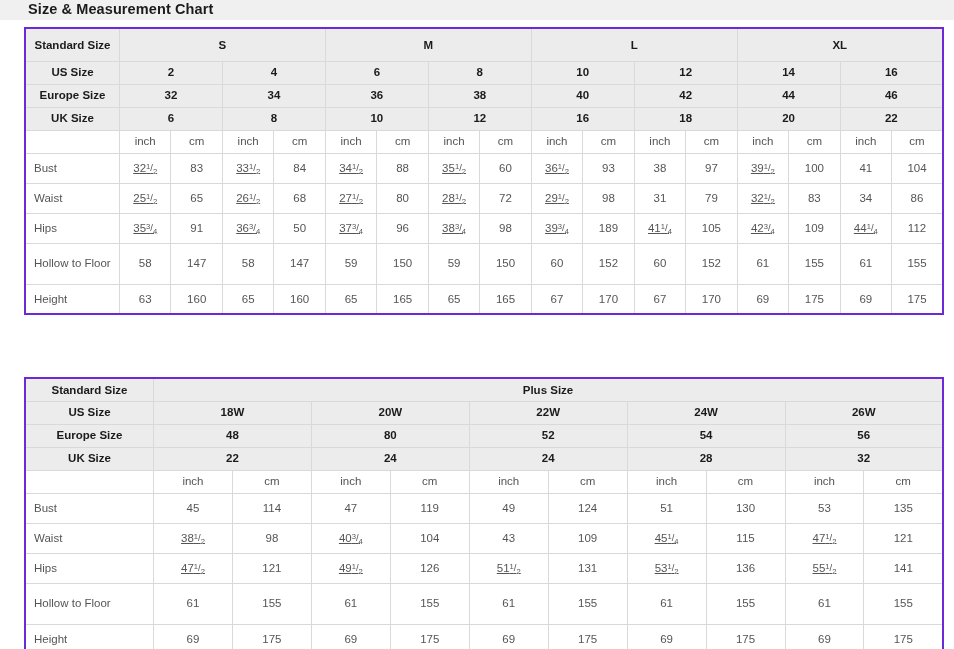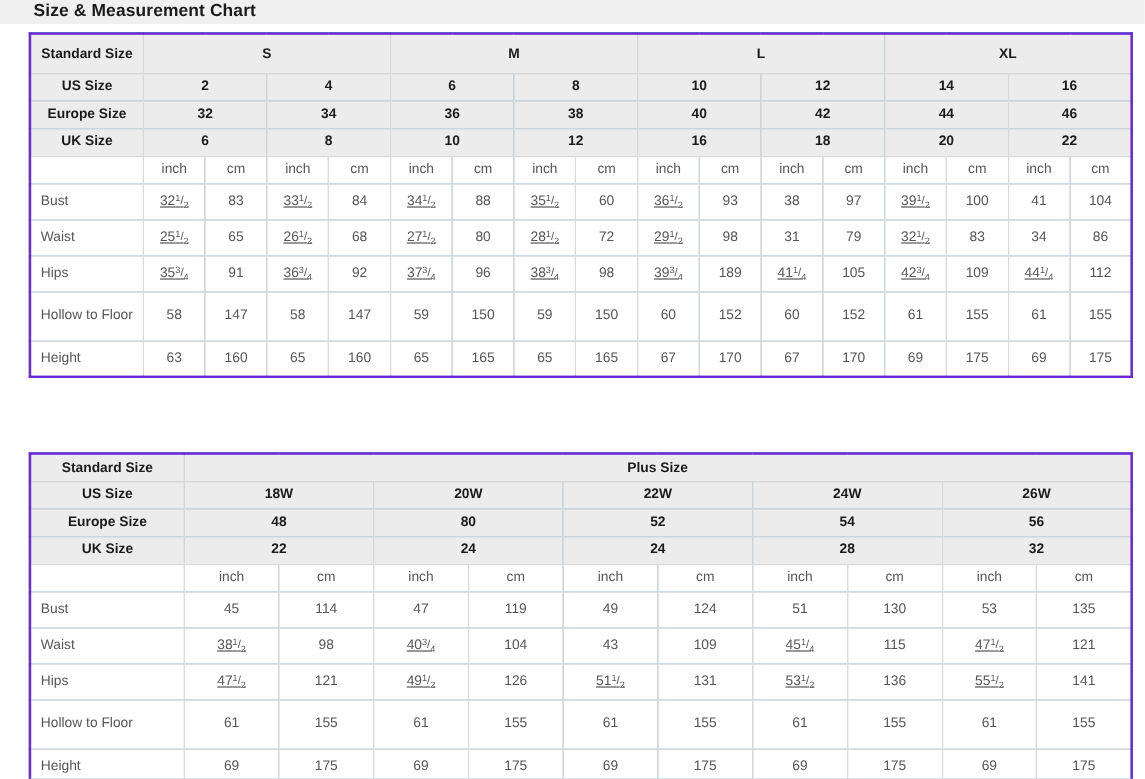--- a/index.html
+++ b/index.html
@@ -238,21 +238,21 @@
           <td class="c-in"><span class="frac">32<sup>1</sup><span class="sl">/</span><sub>2</sub></span></td>
           <td class="c-cm">83</td>
           <td class="c-in">34</td>
           <td class="c-cm">86</td>
         </tr>
         <tr class="r-data">
           <td class="rowlabel c-label">Hips</td>
           <td class="c-in"><span class="frac">35<sup>3</sup><span class="sl">/</span><sub>4</sub></span></td>
           <td class="c-cm">91</td>
           <td class="c-in"><span class="frac">36<sup>3</sup><span class="sl">/</span><sub>4</sub></span></td>
-          <td class="c-cm">92</td>
+          <td class="c-cm">50</td>
           <td class="c-in"><span class="frac">37<sup>3</sup><span class="sl">/</span><sub>4</sub></span></td>
           <td class="c-cm">96</td>
           <td class="c-in"><span class="frac">38<sup>3</sup><span class="sl">/</span><sub>4</sub></span></td>
           <td class="c-cm">98</td>
           <td class="c-in"><span class="frac">39<sup>3</sup><span class="sl">/</span><sub>4</sub></span></td>
           <td class="c-cm">189</td>
           <td class="c-in"><span class="frac">41<sup>1</sup><span class="sl">/</span><sub>4</sub></span></td>
           <td class="c-cm">105</td>
           <td class="c-in"><span class="frac">42<sup>3</sup><span class="sl">/</span><sub>4</sub></span></td>
           <td class="c-cm">109</td>

